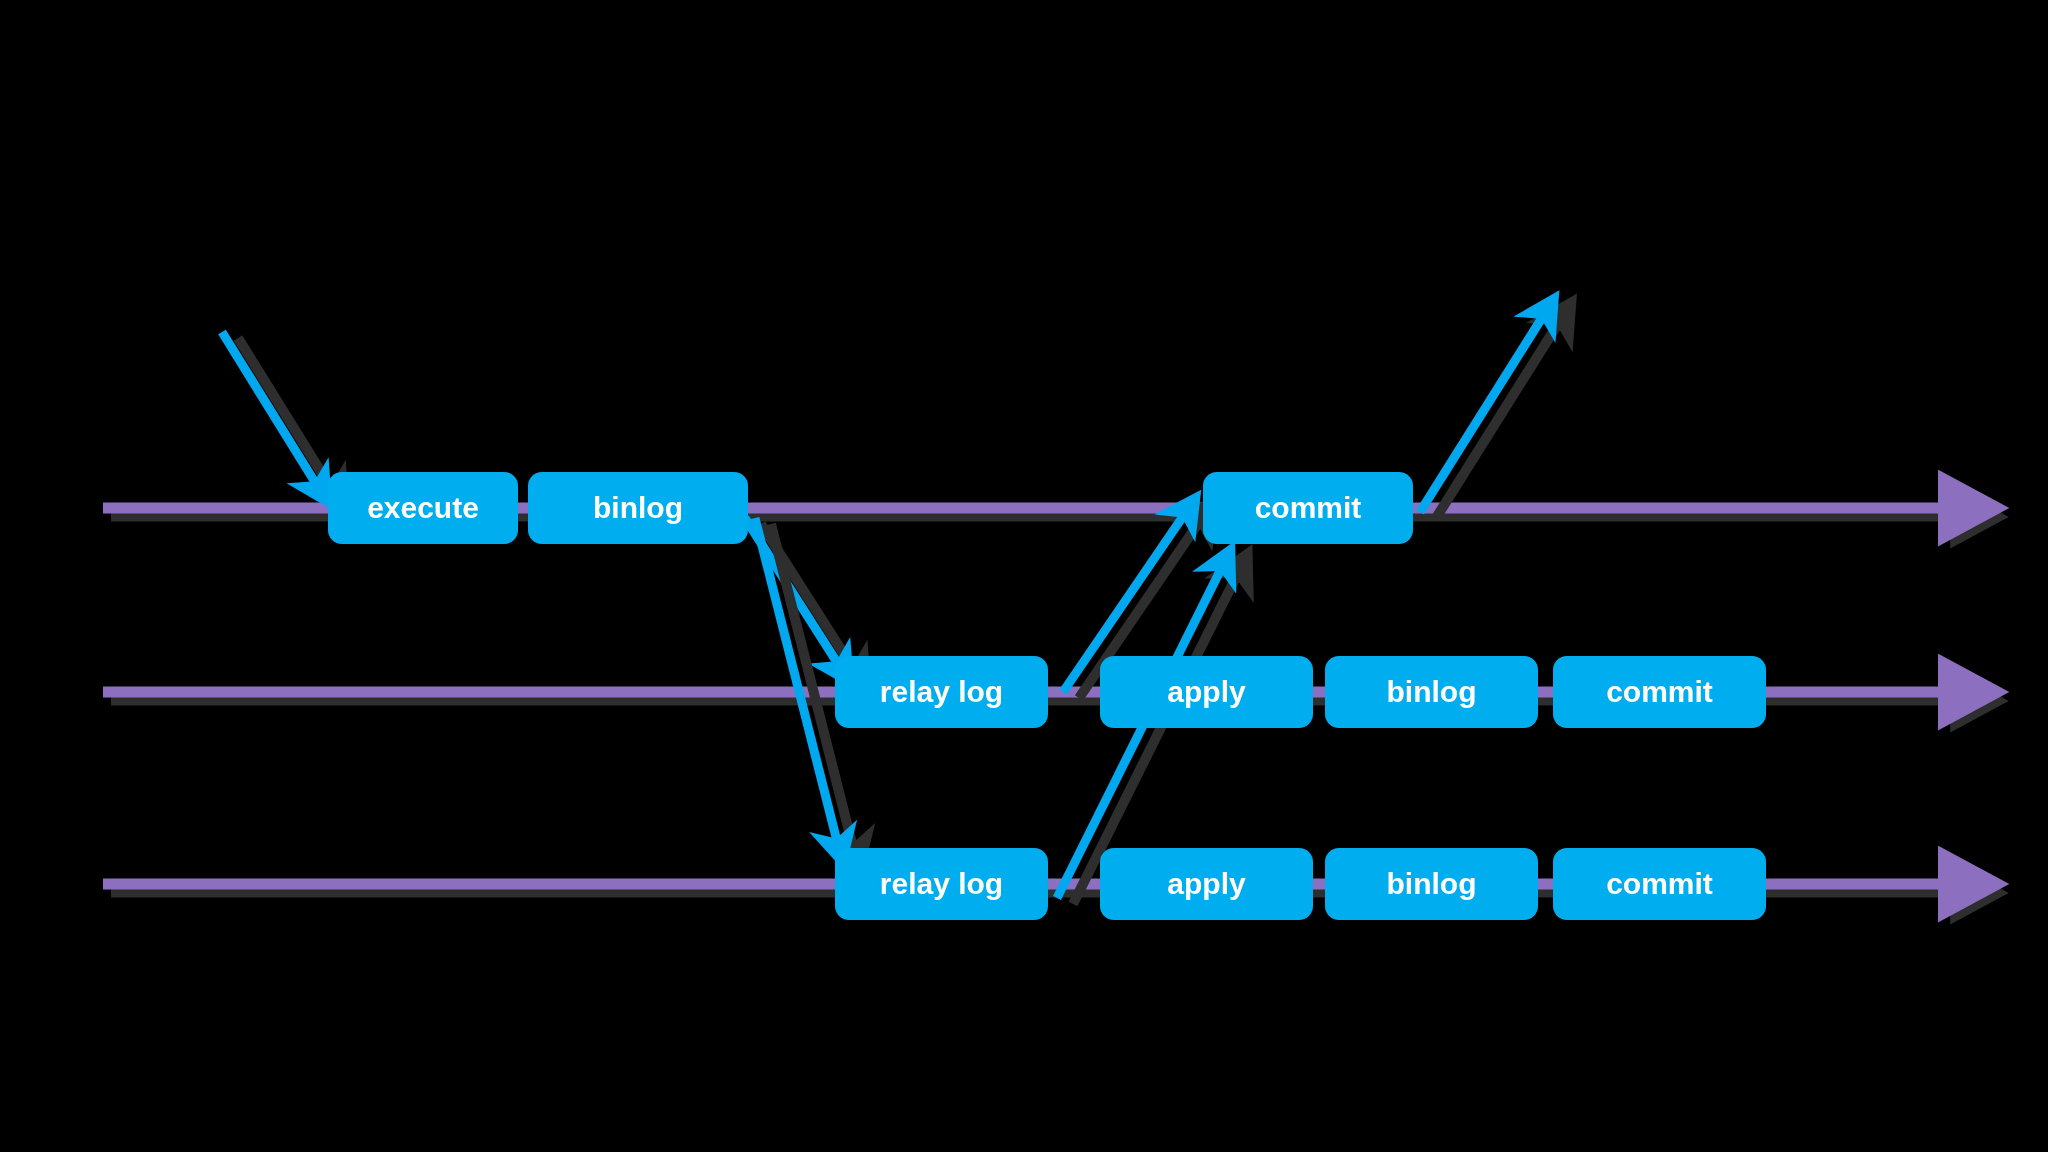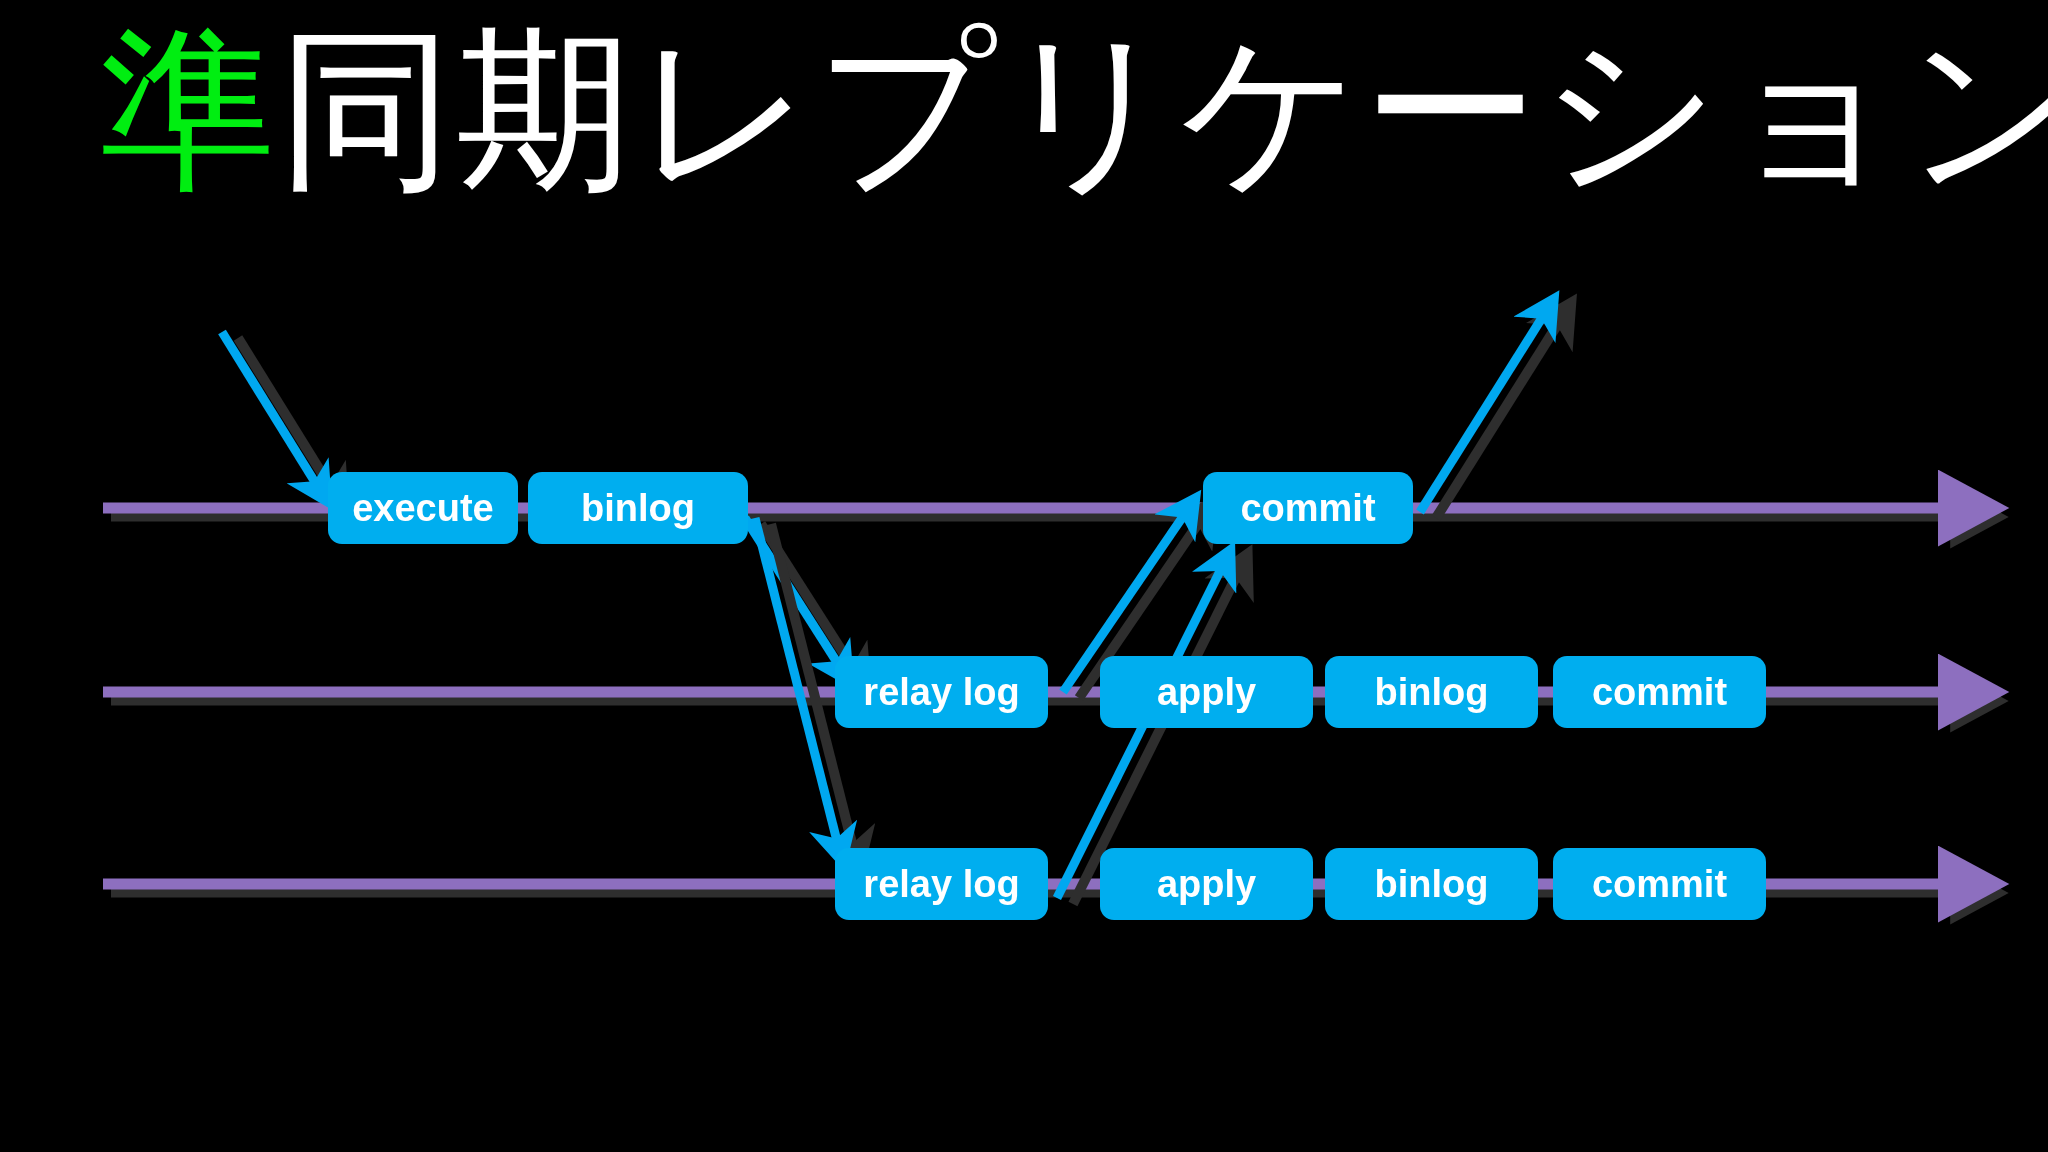--- a/index.html
+++ b/index.html
@@ -41,37 +41,34 @@
     height: 1152px;
   }
 
   
   .node {
     position: absolute;
     height: 72px;
     border-radius: 14px;
     background: #00aeef;
     color: #ffffff;
-    font-size: 38px;
+    font-size: 30px;
     font-weight: bold;
     display: flex;
     align-items: center;
     justify-content: center;
     white-space: nowrap;
     letter-spacing: 0px;
   }
 </style>
 </head>
 <body>
 
 <div id="slide">
 
-  <div id="title">
-    <span class="hl">準</span><span>同期レプリケーション</span>
-  </div>
 
   <svg id="wires" viewBox="0 0 2048 1152" xmlns="http://www.w3.org/2000/svg">
     <defs>
       <marker id="ah-purple" markerWidth="7" markerHeight="7" refX="2.2" refY="3.5" orient="auto" markerUnits="strokeWidth">
         <path d="M0,0 L6.5,3.5 L0,7 z" fill="#8d6fbf"></path>
       </marker>
       <marker id="ah-dark" markerWidth="7" markerHeight="7" refX="2.2" refY="3.5" orient="auto" markerUnits="strokeWidth">
         <path d="M0,0 L6.5,3.5 L0,7 z" fill="#2e2e2e"></path>
       </marker>
       <marker id="ah-cyan" markerWidth="5.5" markerHeight="5.5" refX="2.2" refY="2.75" orient="auto" markerUnits="strokeWidth">

